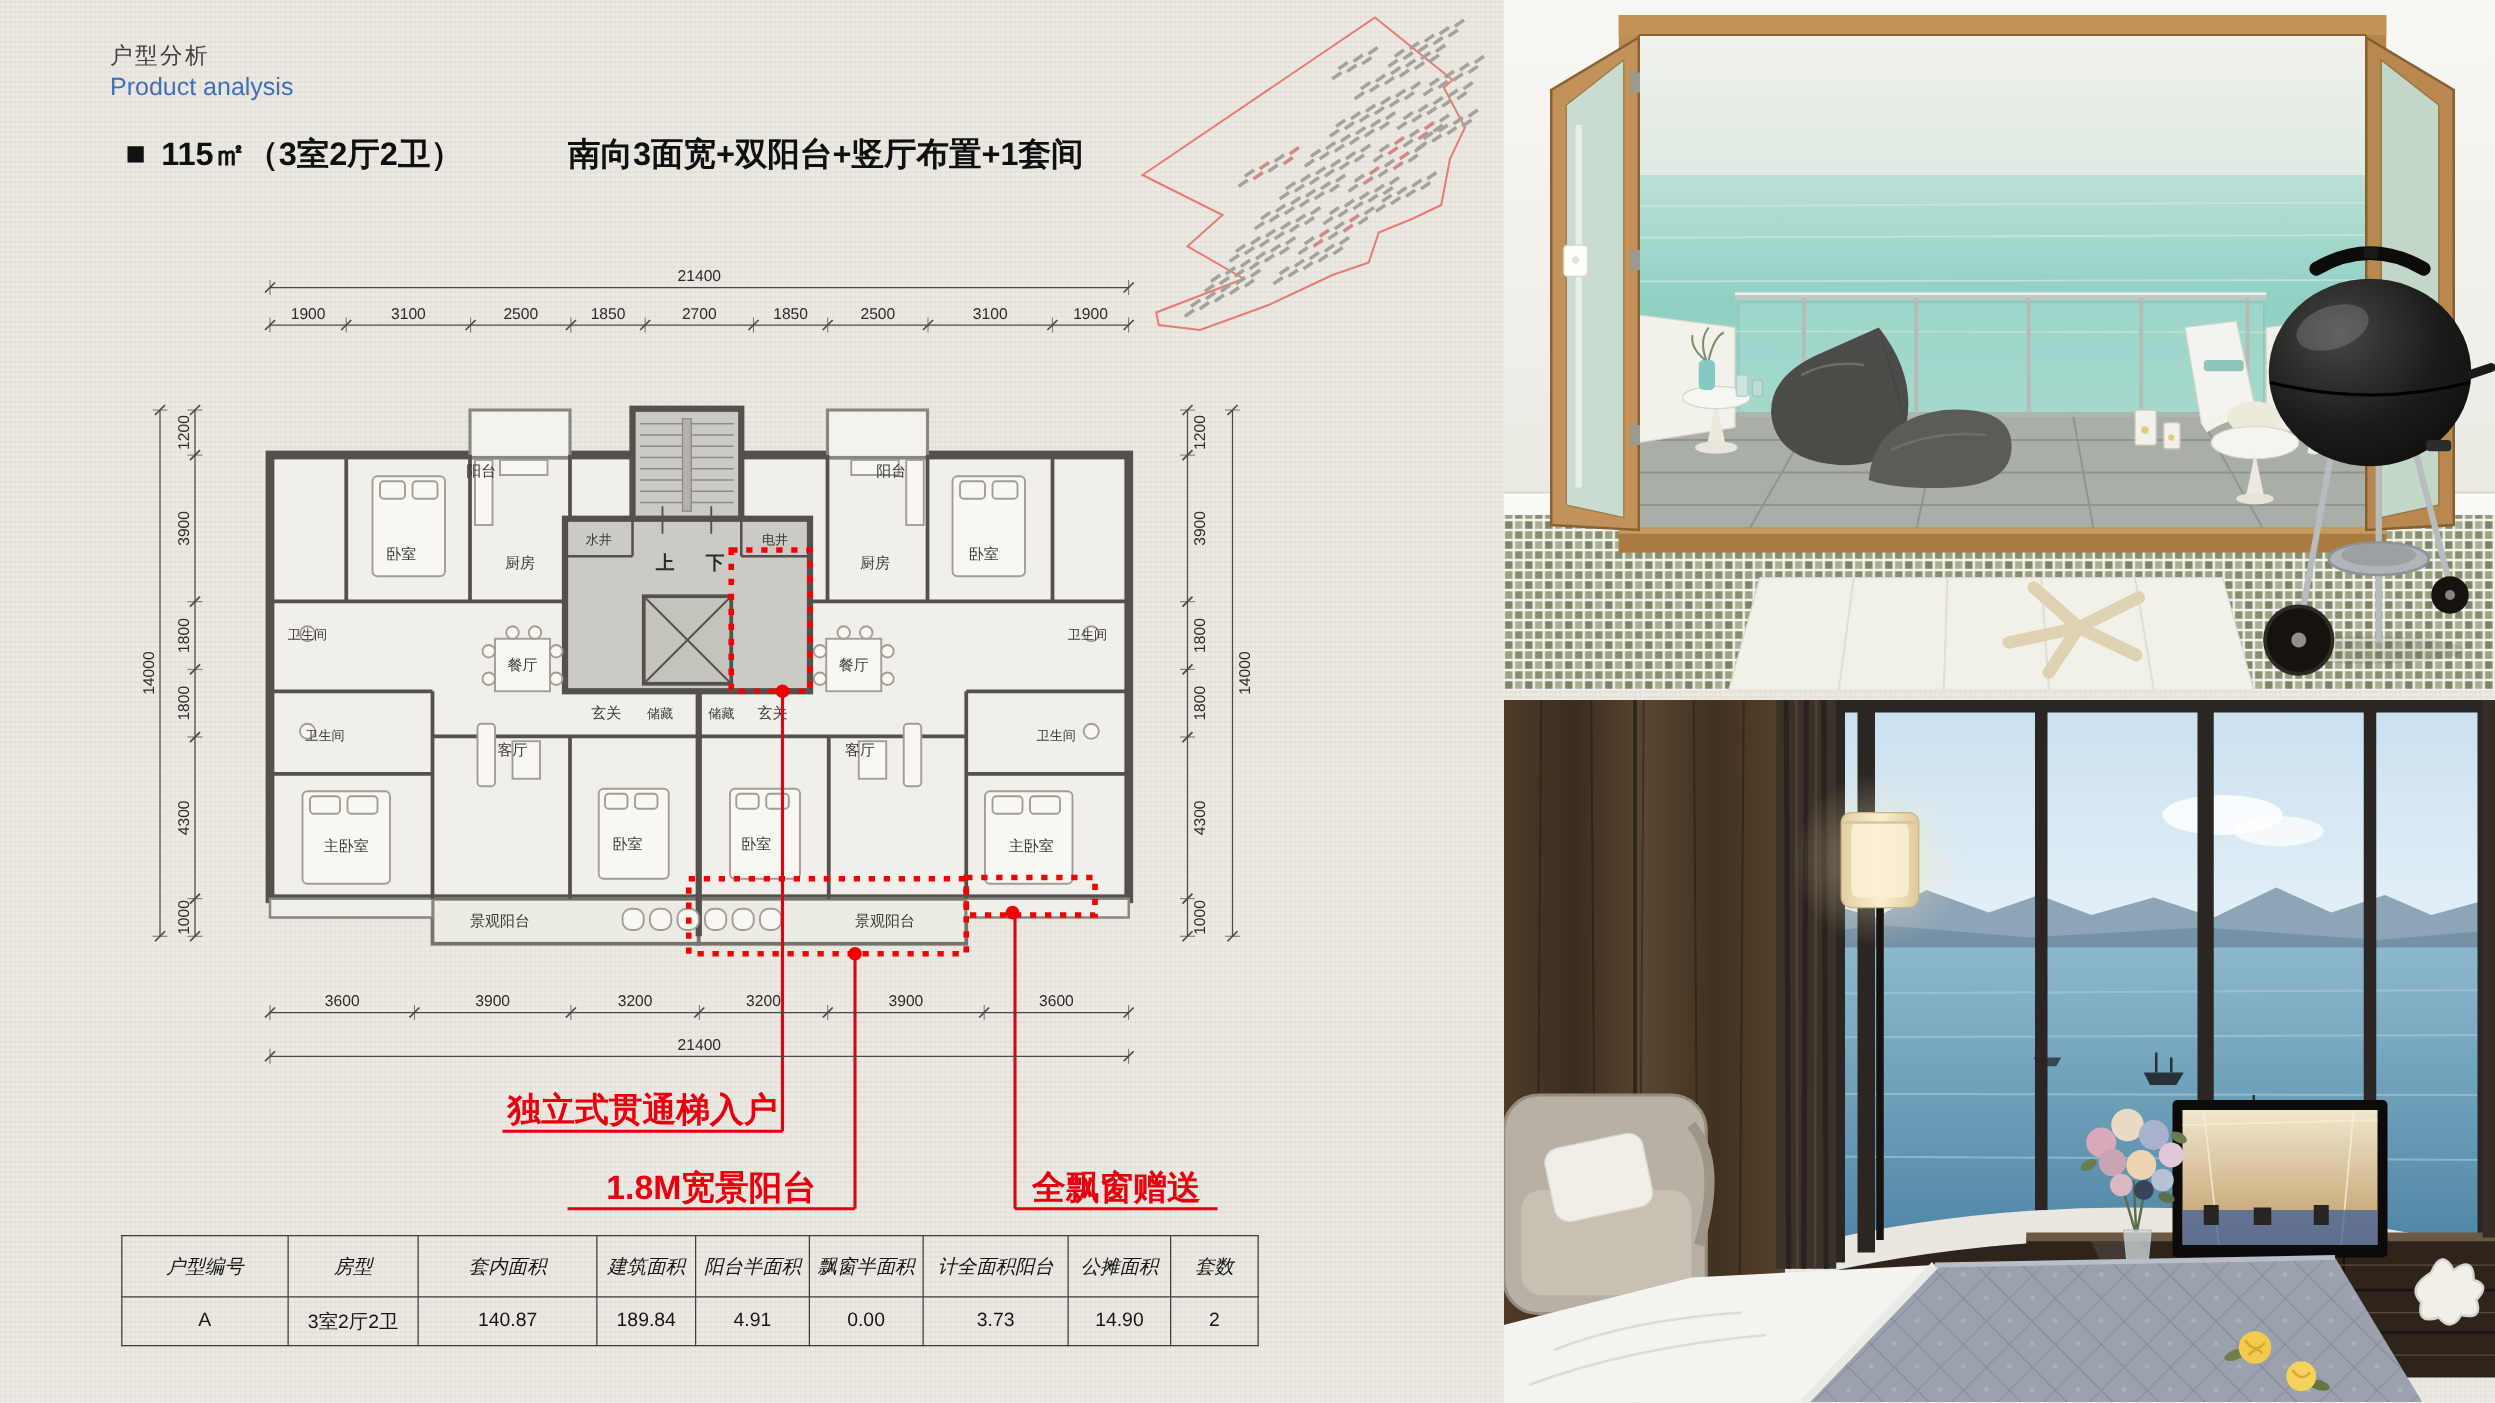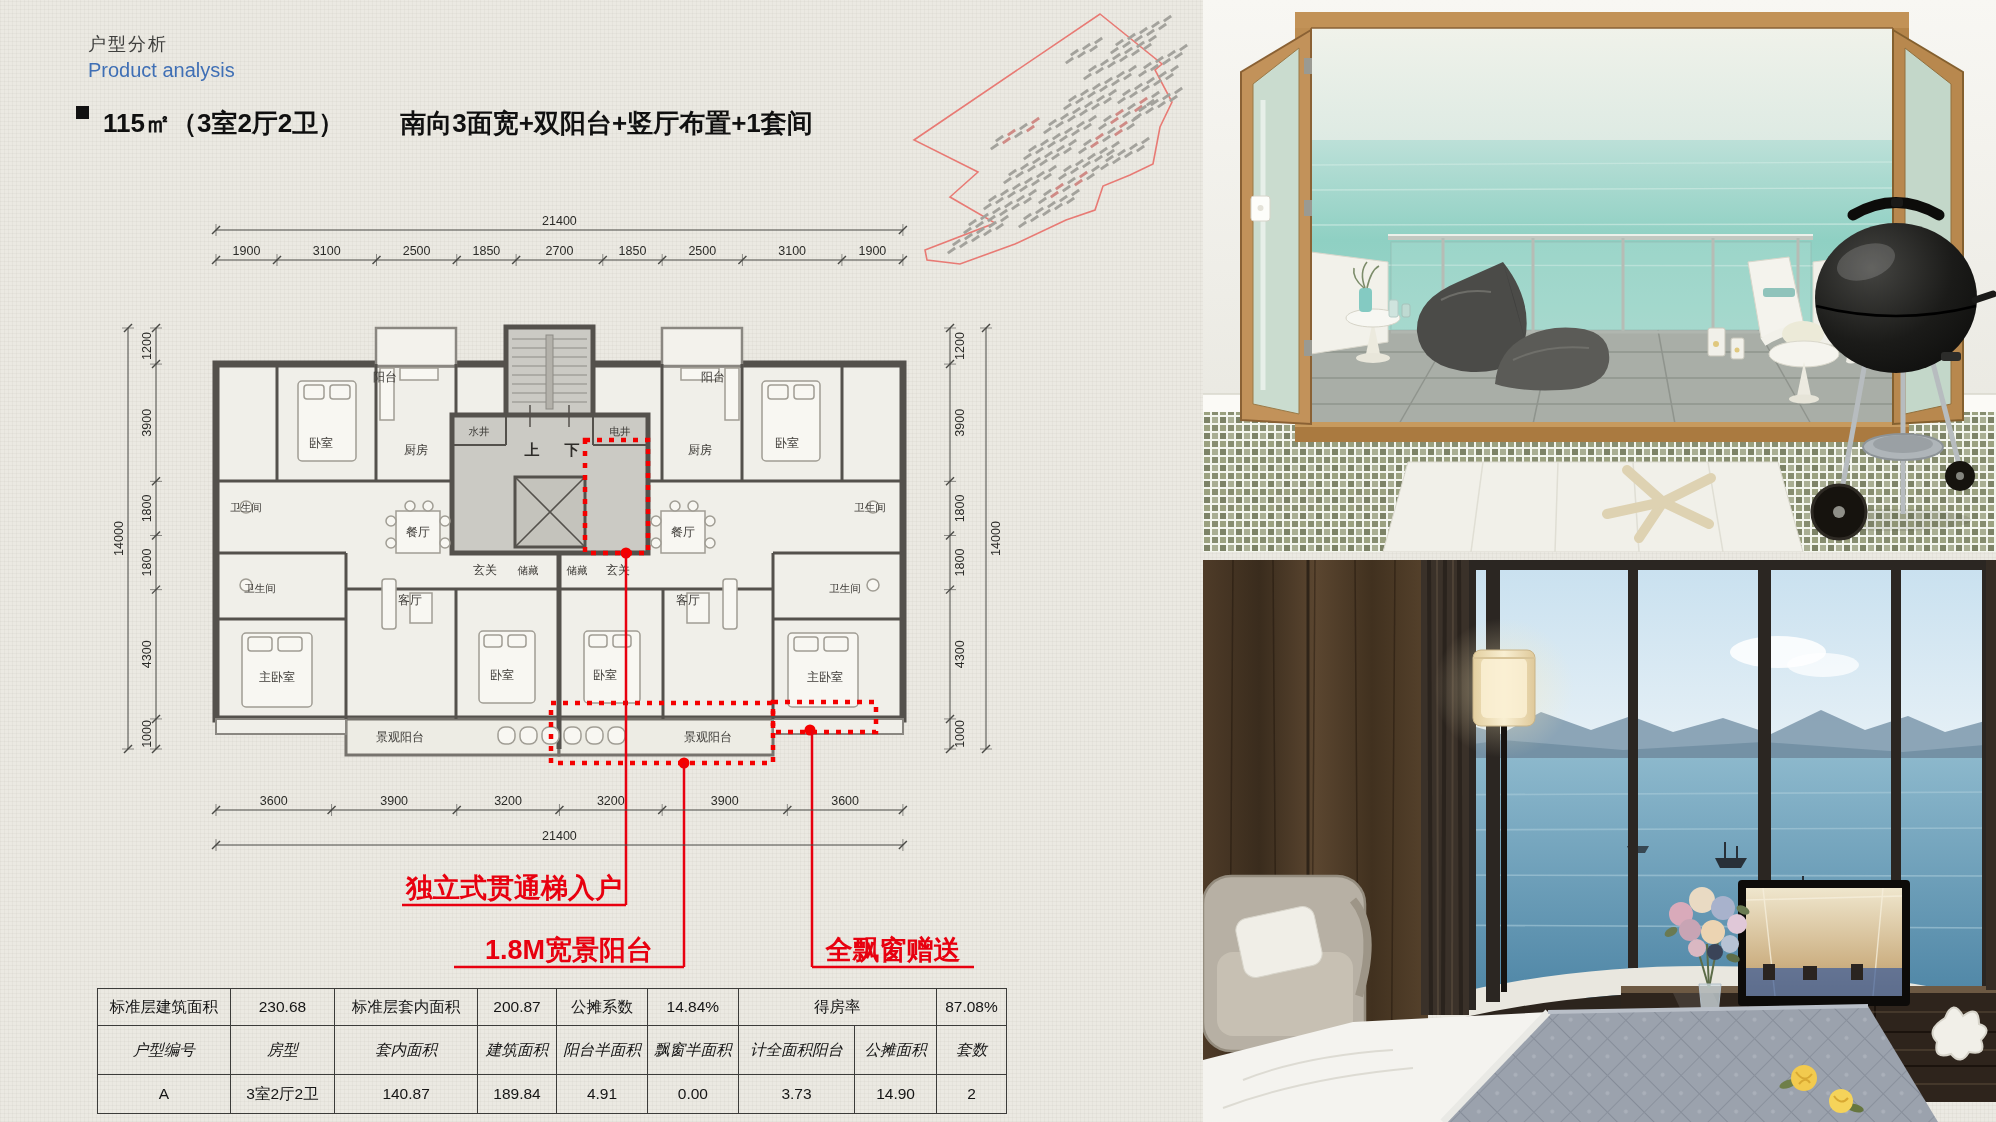--- a/index.html
+++ b/index.html
@@ -4,24 +4,24 @@
 <style>
   html,body{margin:0;padding:0;}
   body{font-family:"Liberation Sans","DejaVu Sans",sans-serif;}
   .stage{position:relative;width:1996px;height:1122px;overflow:hidden;
     background:#ebe9e2;
     background-image:repeating-linear-gradient(0deg,rgba(120,115,100,.05) 0 1px,transparent 1px 4px),
                      repeating-linear-gradient(90deg,rgba(120,115,100,.05) 0 1px,transparent 1px 4px);}
   .hdr{position:absolute;left:88px;top:32px;}
   .hdr .cn{font-size:18px;color:#3f3f3d;letter-spacing:2px;}
   .hdr .en{font-size:20px;color:#3f6fb5;margin-top:3px;}
-  .headline{position:absolute;left:76px;top:106px;display:flex;color:#101010;}
+  .headline{position:absolute;left:102px;top:106px;display:flex;align-items:center;color:#101010;}
   .headline .sq{width:13px;height:13px;background:#111;margin-right:14px;flex:0 0 auto;}
   .headline .t1{font-size:26px;font-weight:bold;}
-  .headline .t2{font-size:26px;font-weight:bold;margin-left:56px;}
+  .headline .t2{font-size:26px;font-weight:bold;margin-left:84px;}
   .sitemap{position:absolute;left:900px;top:12px;}
   .plan{position:absolute;left:100px;top:155px;}
   .plan text{font-family:"Liberation Sans","DejaVu Sans",sans-serif;}
   .room-label{font-size:12px;fill:#3c3a36;text-anchor:middle;}
   .room-label.small{font-size:10.5px;}
   .core-label{font-size:15px;font-weight:bold;fill:#2e2c29;text-anchor:middle;}
   .red-note{font-size:27px;font-weight:bold;fill:#e8000f;text-anchor:middle;}
   .spec-table{position:absolute;left:97px;top:988px;width:910px;border-collapse:collapse;
     font-size:15.5px;color:#151515;}
   .spec-table td{border:1px solid #3c3c3a;text-align:center;vertical-align:middle;padding:2px 3px;}
@@ -553,30 +553,20 @@
         <col style="width:11.5%">
         <col style="width:15.7%">
         <col style="width:8.7%">
       <col style="width:10%">
         <col style="width:10%">
         <col style="width:12.8%">
         <col style="width:9%">
         <col style="width:7.7%">
     </colgroup>
     <tbody>
-        <tr class="r1">
-      <td>标准层建筑面积</td>
-      <td>230.68</td>
-      <td>标准层套内面积</td>
-      <td>200.87</td>
-      <td>公摊系数</td>
-      <td>14.84%</td>
-      <td colspan="2">得房率</td>
-      <td>87.08%</td>
-    </tr>
     <tr class="r2">
       <td>户型编号</td>
       <td>房型</td>
       <td>套内面积</td>
       <td>建筑面积</td>
       <td>阳台半面积</td>
       <td>飘窗半面积</td>
       <td>计全面积阳台</td>
       <td>公摊面积</td>
       <td>套数</td>

